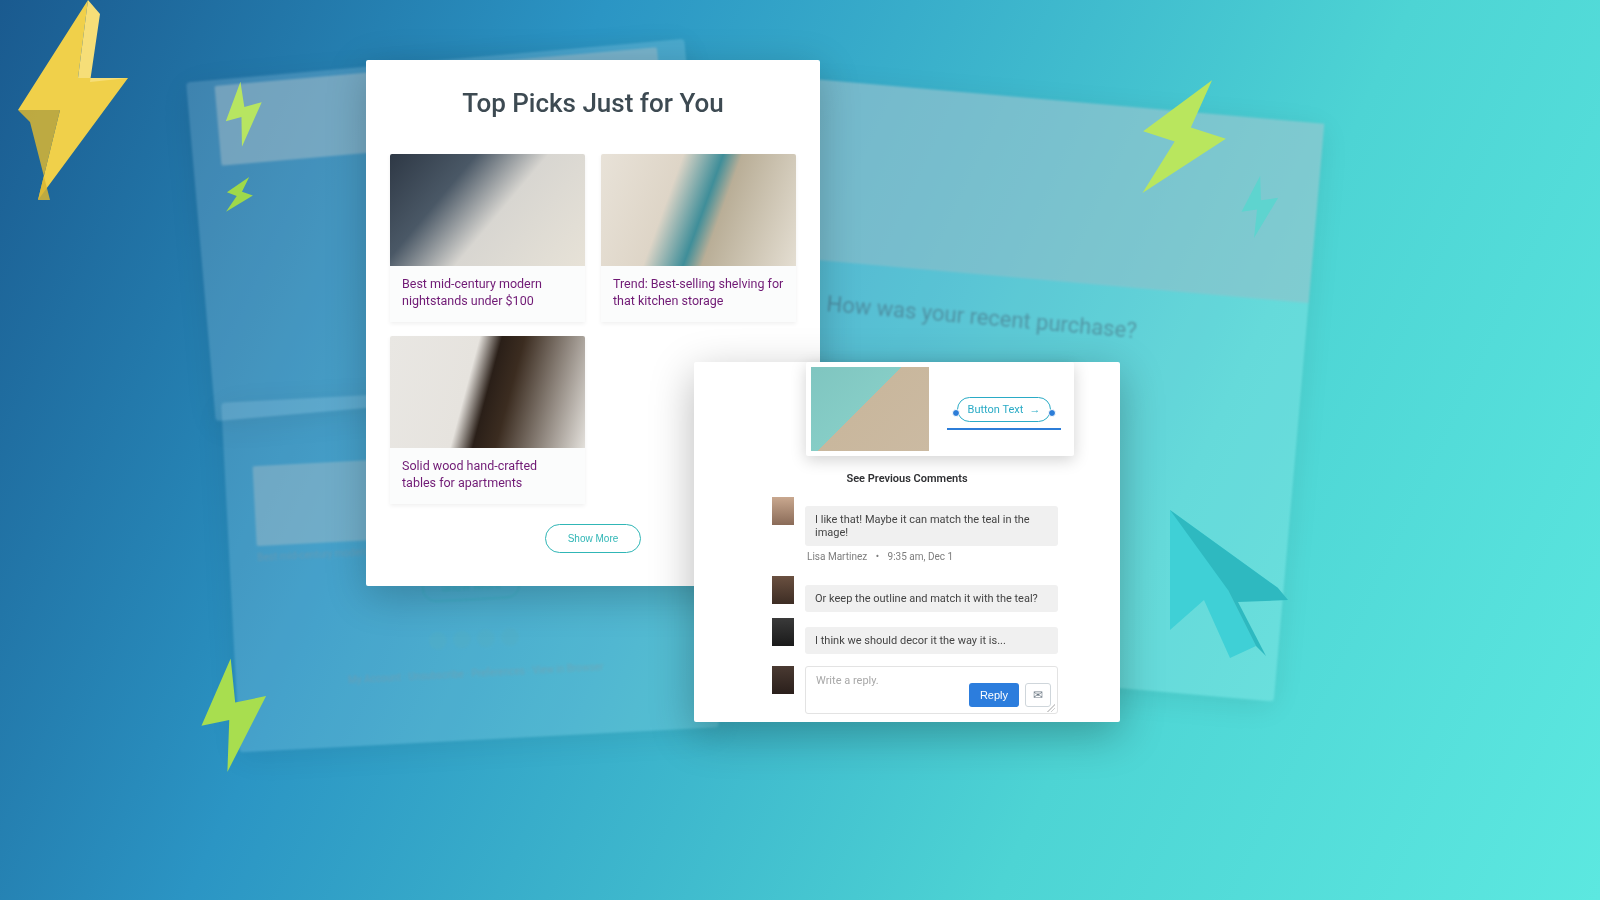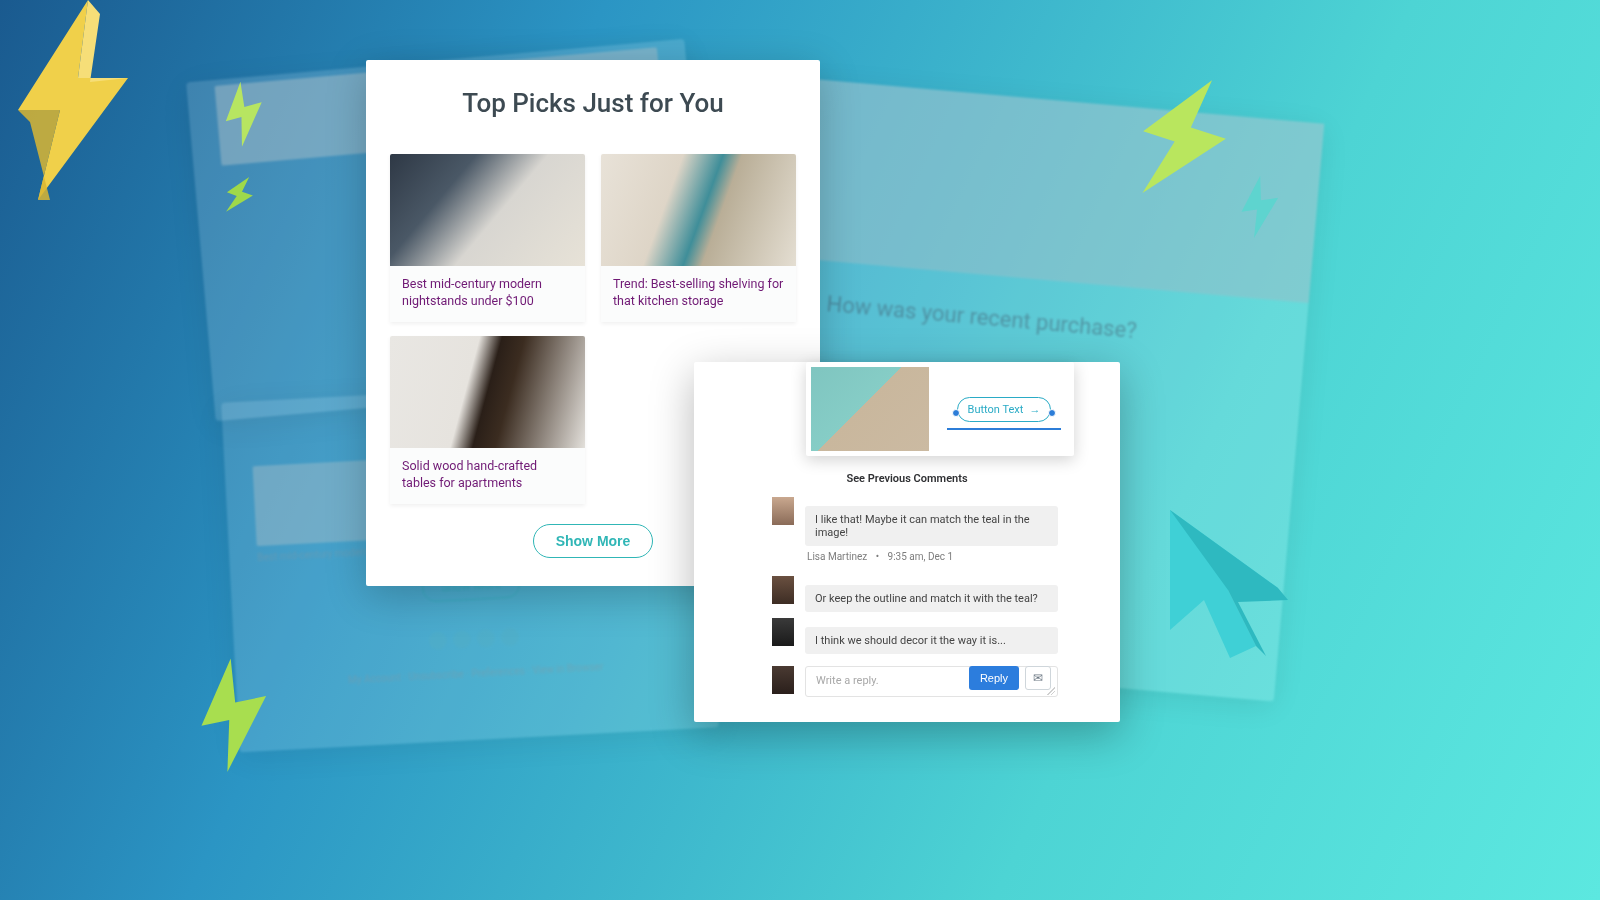--- a/index.html
+++ b/index.html
@@ -97,22 +97,22 @@
   line-height: 1.35;
   padding: 10px 12px 12px;
   min-height: 46px;
 }
 .show-more-wrap { text-align: center; margin-top: 20px; }
 .show-more {
   display: inline-block;
   border: 1.5px solid #30b6b6;
   color: #30b6b6;
   background: #fff;
-  font-size: 14px;
-  font-weight: 700;
+  font-size: 10px;
+  font-weight: 400;
   padding: 8px 22px;
   border-radius: 22px;
   cursor: pointer;
 }
 
 
 .comments-card {
   position: absolute;
   left: 694px; top: 362px;
   width: 426px; height: 360px;
@@ -219,21 +219,21 @@
   padding: 6px 62px 0 78px;
   align-items: flex-start;
 }
 .reply-box {
   flex: 1;
   border: 1px solid #e3e3e3;
   border-radius: 3px;
   padding: 7px 10px 20px;
   font-size: 11px;
   color: #a8a8a8;
-  height: 31px;
+  height: 48px;
   position: relative;
 }
 .reply-actions { position: absolute; right: 6px; bottom: 6px; display:flex; gap:6px; }
 .reply-btn {
   background: #2c7ddd;
   color: #fff;
   border: none;
   font-size: 11px;
   padding: 5px 11px;
   border-radius: 3px;

